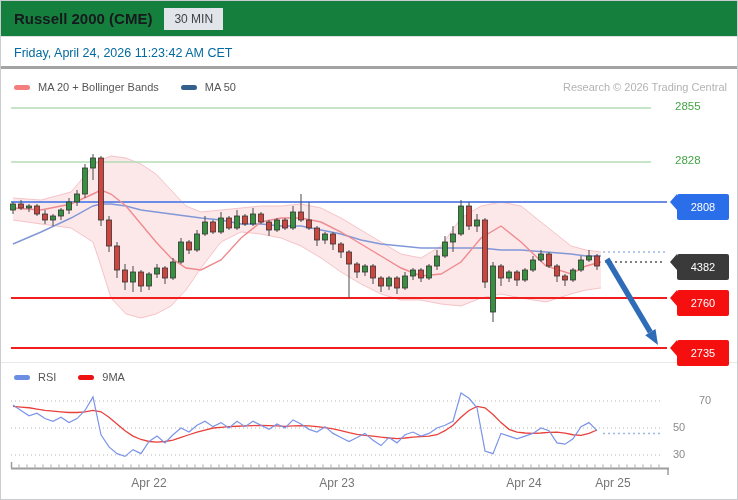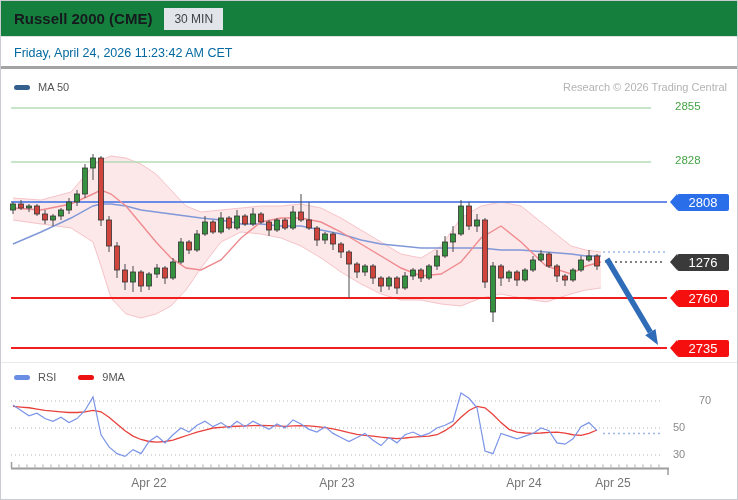--- a/index.html
+++ b/index.html
@@ -13,39 +13,43 @@
   .legend-main{top:76px;height:20px;}
   .legend-rsi{top:366px;height:20px;}
   .legend-item{display:flex;align-items:center;gap:8px;}
   .swatch{width:16px;height:5px;border-radius:2.5px;display:inline-block;}
   .legend-label{font-size:11px;color:#555;}
   .credit{position:absolute;right:10px;top:80px;font-size:11px;color:#b3b3b3;}
   .rsi-divider{position:absolute;top:361px;left:0;right:0;border-top:1px solid #e9e9e9;}
   
   #chart-svg{position:absolute;top:0;left:0;pointer-events:none;}
   #label-layer{position:absolute;top:0;left:0;width:738px;height:500px;pointer-events:none;}
-  .price-badge{position:absolute;left:676px;width:52px;height:17px;display:flex;align-items:center;justify-content:center;color:#fff;font-size:13px;border-radius:2px;background:var(--bc);}
+  .price-badge{position:absolute;left:676px;width:52px;height:26px;display:flex;align-items:center;justify-content:center;color:#fff;font-size:11px;border-radius:2px;background:var(--bc);}
   .price-badge::before{content:"";position:absolute;left:-7px;top:0;width:0;height:0;border-top:8.5px solid transparent;border-bottom:8.5px solid transparent;border-right:7px solid var(--bc);}
   .green-label{position:absolute;left:674px;font-size:11.5px;color:#46a346;}
   .axis-label{position:absolute;top:475px;transform:translateX(-50%);font-size:12px;color:#757575;white-space:nowrap;}
   .rsi-guide-label{position:absolute;left:672px;width:26px;font-size:11px;color:#8a8a8a;}
 </style>
 </head>
 <body>
 
 <div id="app">
 
   <div class="titlebar">
     <span class="title">Russell 2000 (CME)</span>
     <span class="tf-badge">30 MIN</span>
   </div>
 
   <div class="daterow">Friday, April 24, 2026 11:23:42 AM CET</div>
 
   <div class="legendrow legend-main">
+    <span class="legend-item">
+      <span class="swatch" id="sw-main-0" style="background: rgb(244, 125, 125);"></span>
+      <span class="legend-label">MA 20 + Bollinger Bands</span>
+    </span>
     <span class="legend-item">
       <span class="swatch" id="sw-main-1" style="background: rgb(51, 96, 141);"></span>
       <span class="legend-label">MA 50</span>
     </span>
   </div>
   <div class="credit">Research © 2026 Trading Central</div>
 
   <svg id="chart-svg" width="738" height="500" viewBox="0 0 738 500">
       <polygon points="12,197 40,199 70,191 92,165 100,159 110,155 125,157 140,163 155,173 170,189 185,205 200,211 220,209 240,207 260,205 280,205 300,203 320,207 340,217 360,229 380,241 400,253 420,257 440,245 460,217 480,205 500,201 520,205 545,225 570,245 585,249 600,251 600,287 585,289 570,293 545,301 520,297 500,293 480,297 460,305 440,303 420,299 400,299 380,293 360,283 340,271 320,257 300,245 280,237 260,233 240,231 220,241 200,267 185,289 170,305 155,313 140,317 125,313 110,297 100,265 92,241 70,227 40,223 12,219" fill="#f5b5ba" fill-opacity="0.32" stroke="none"></polygon>
       <path d="M12,197 L 40,199 L 70,191 L 92,165 L 100,159 L 110,155 L 125,157 L 140,163 L 155,173 L 170,189 L 185,205 L 200,211 L 220,209 L 240,207 L 260,205 L 280,205 L 300,203 L 320,207 L 340,217 L 360,229 L 380,241 L 400,253 L 420,257 L 440,245 L 460,217 L 480,205 L 500,201 L 520,205 L 545,225 L 570,245 L 585,249 L 600,251" fill="none" stroke="#f2aeb4" stroke-opacity="0.7" stroke-width="1"></path>
@@ -313,21 +317,21 @@
     <span class="legend-item">
       <span class="swatch" id="sw-rsi-1" style="background: rgb(238, 17, 17);"></span>
       <span class="legend-label">9MA</span>
     </span>
   </div>
 
   <div id="label-layer">
       <div class="green-label" style="top: 99px;">2855</div>
       <div class="green-label" style="top: 153px;">2828</div>
       <div class="price-badge" style="top: 192.5px; --bc: #2a6ee9;">2808</div>
-      <div class="price-badge" style="top: 252.5px; --bc: #3a3a3a;">1276</div>
+      <div class="price-badge" style="top: 252.5px; --bc: #3a3a3a;">4382</div>
       <div class="price-badge" style="top: 288.5px; --bc: #f50f0f;">2760</div>
       <div class="price-badge" style="top: 338.5px; text-align: right; --bc: #f50f0f;">2735</div>
       <div class="rsi-guide-label" style="top: 393px; margin-left: 26px;">70</div>
       <div class="rsi-guide-label" style="top: 420px;">50</div>
       <div class="rsi-guide-label" style="top: 447px;">30</div>
       <div class="axis-label" style="left: 148px;">Apr 22</div>
       <div class="axis-label" style="left: 336px;">Apr 23</div>
       <div class="axis-label" style="left: 523px;">Apr 24</div>
       <div class="axis-label" style="left: 612px;">Apr 25</div>
     </div>

